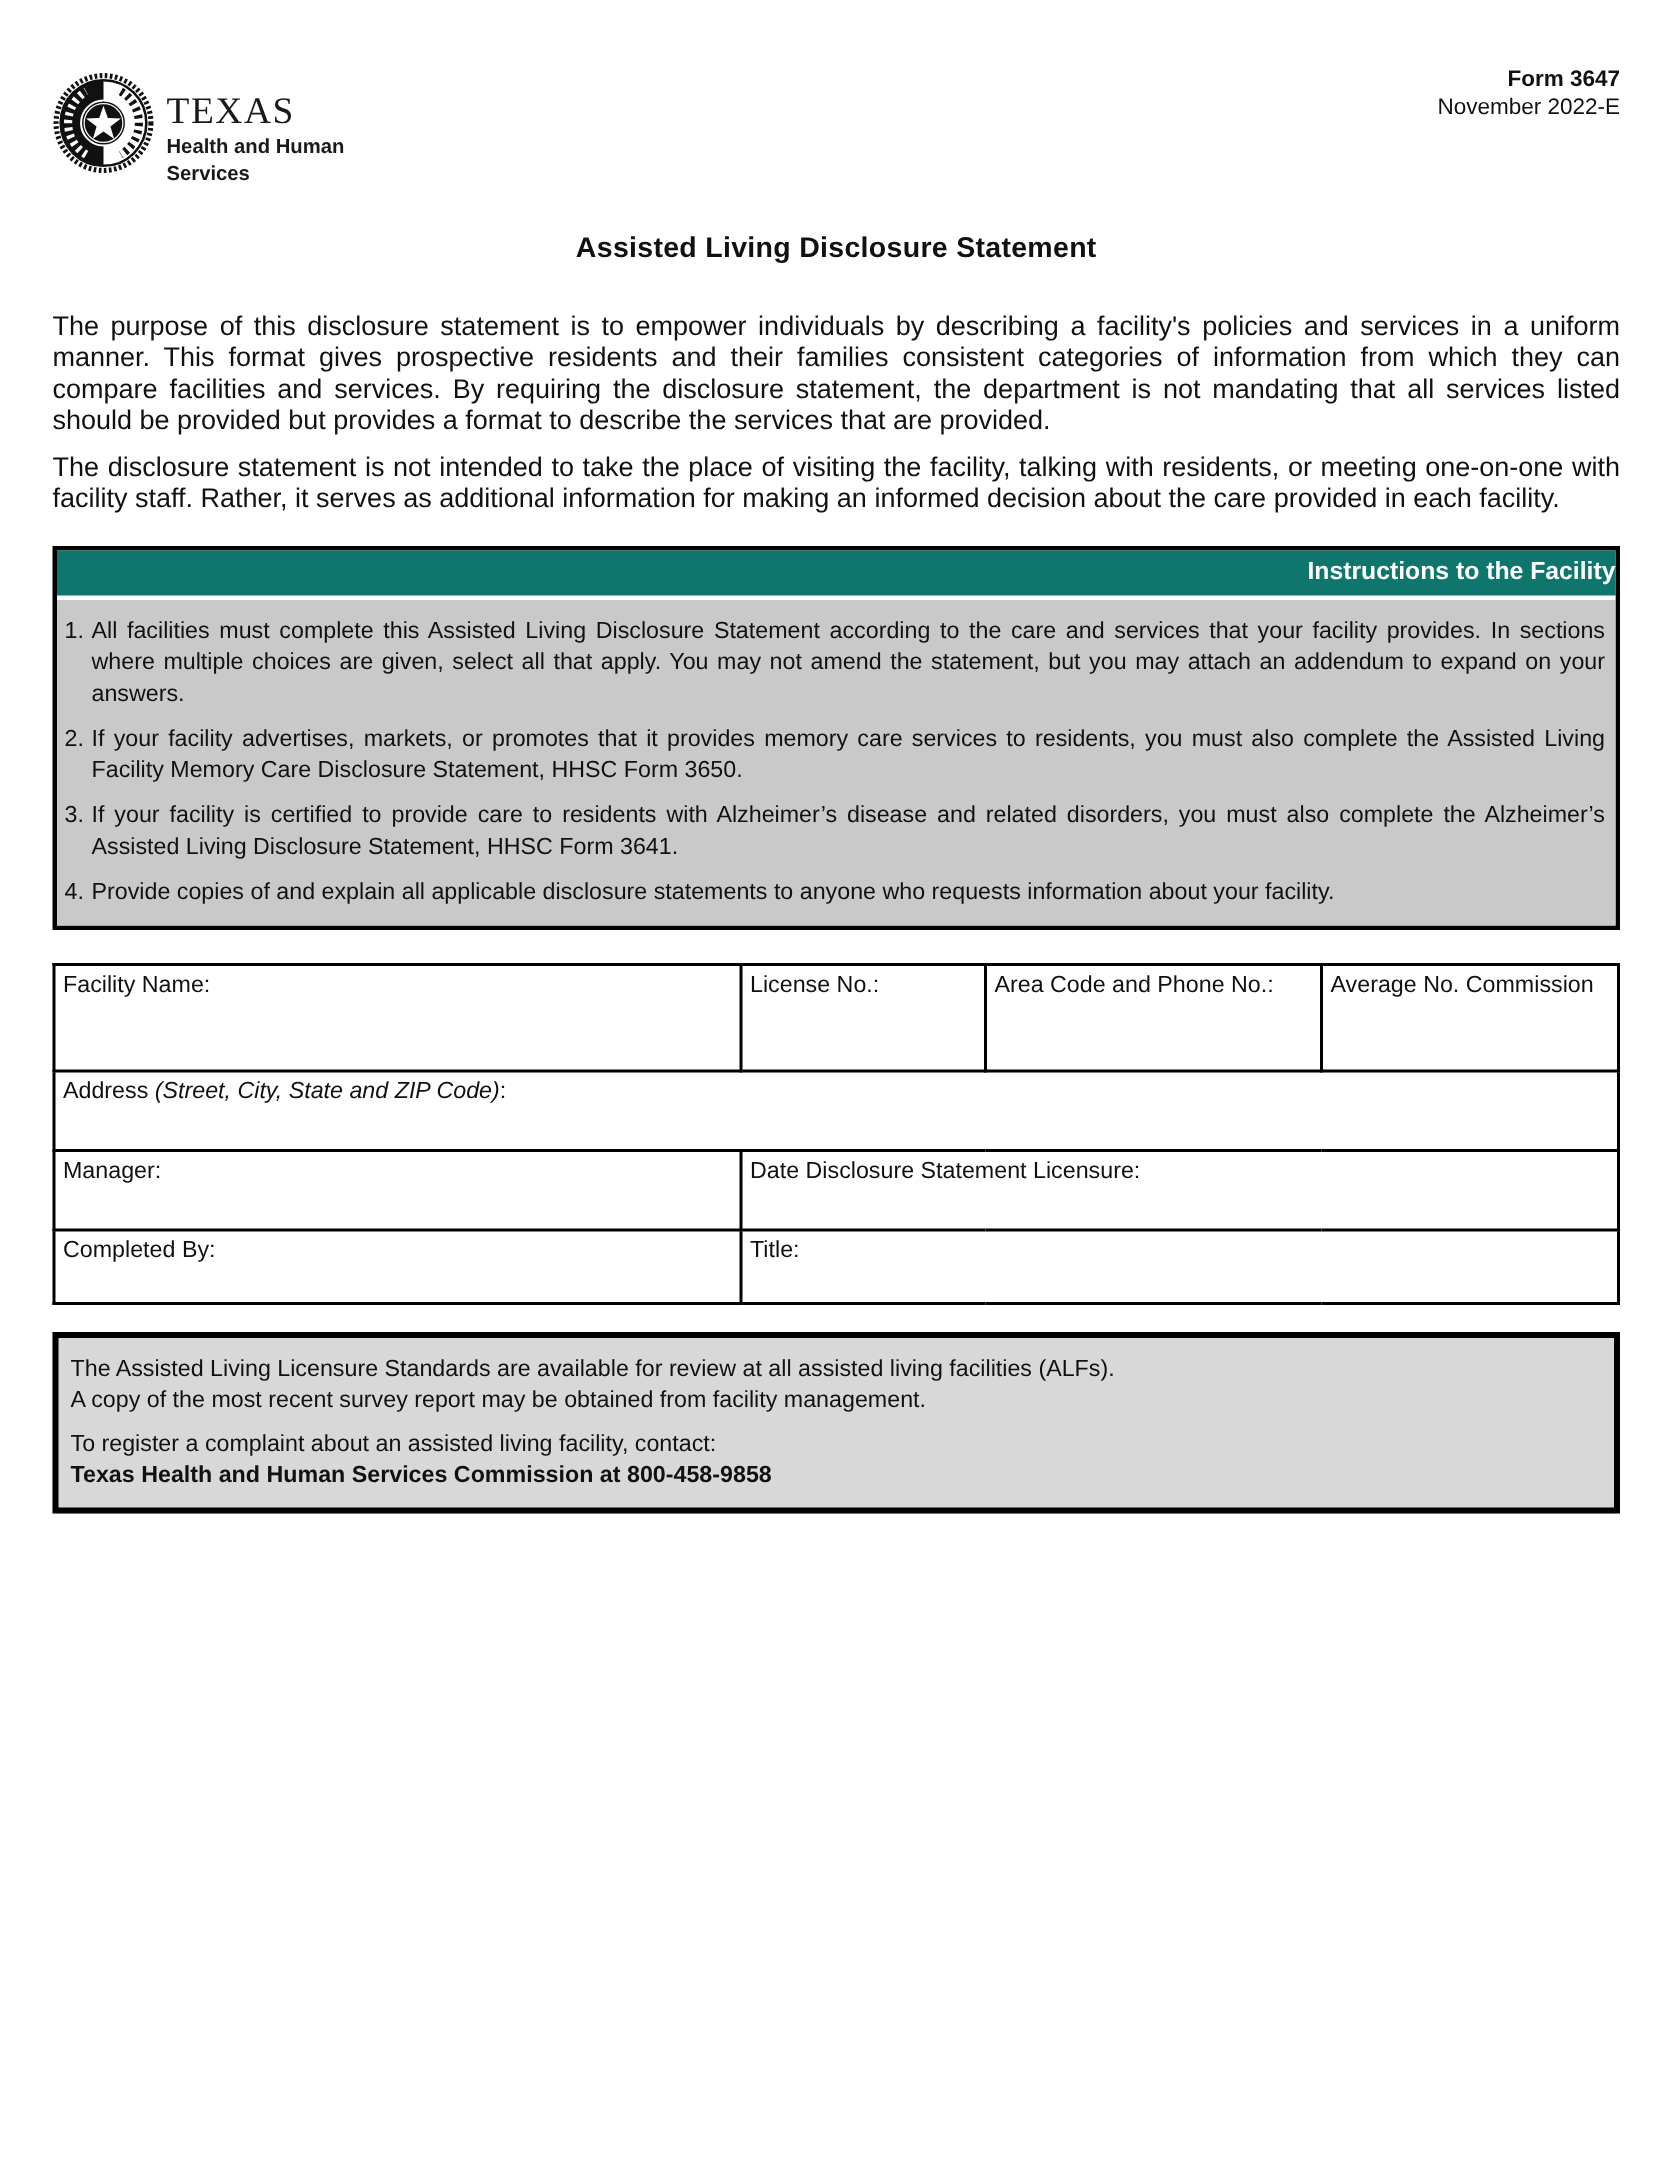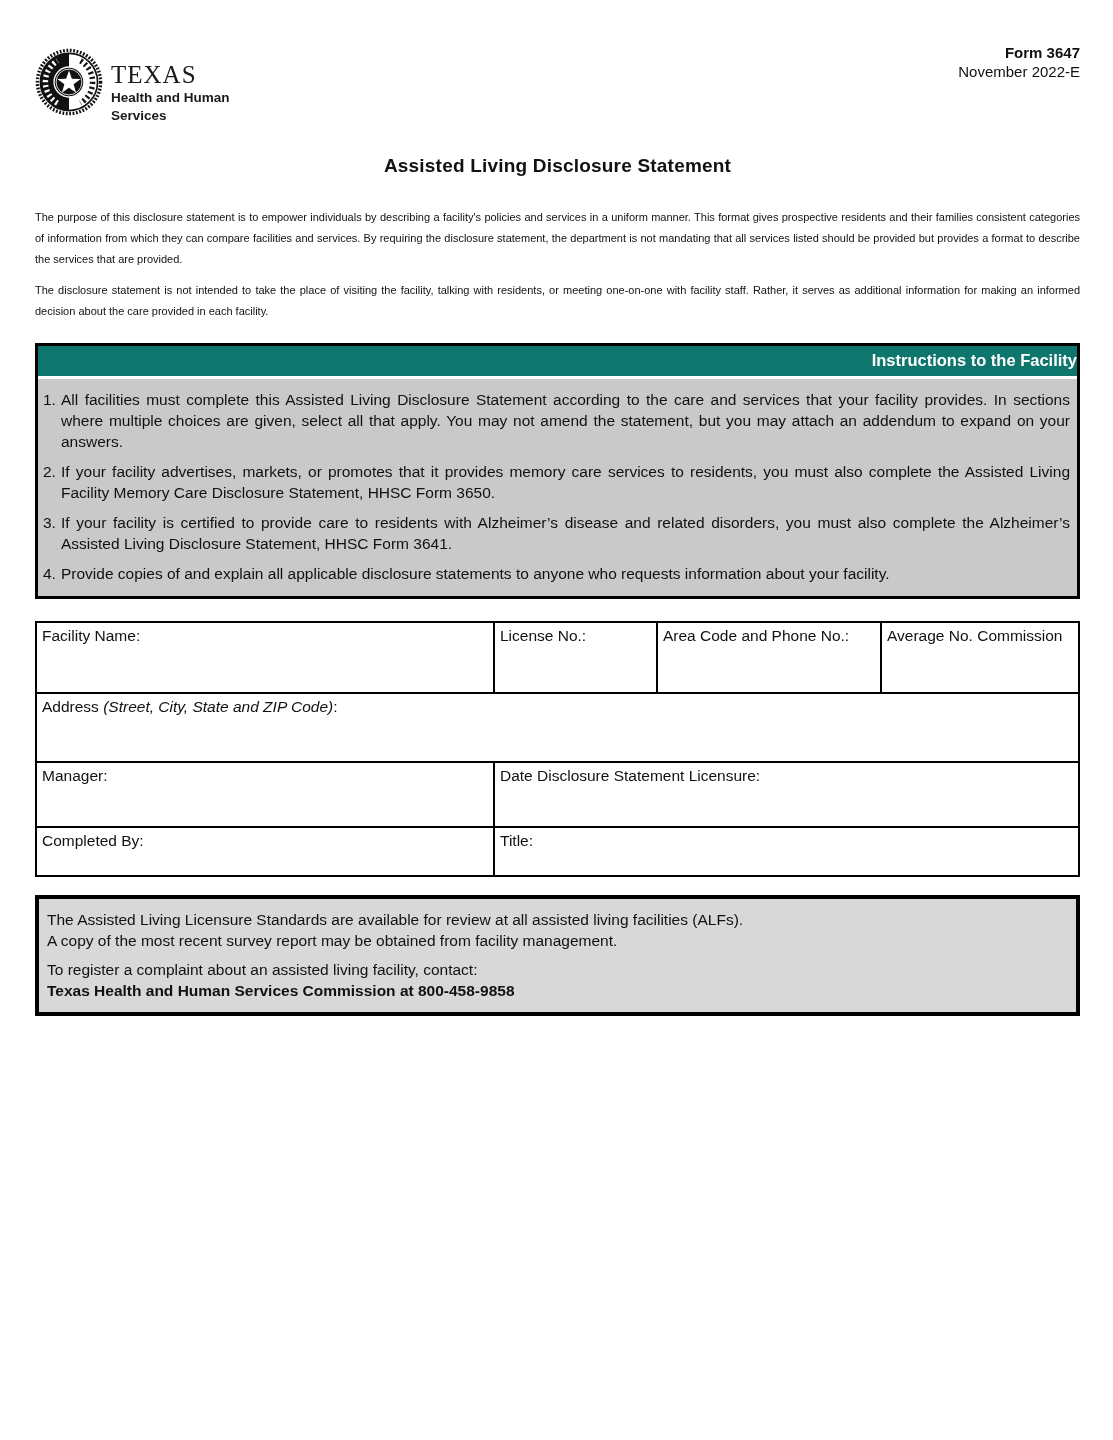--- a/index.html
+++ b/index.html
@@ -28,21 +28,21 @@
   .form-meta .form-no { font-weight: bold; }
 
   
   .doc-title {
     text-align: center; font-size: 19px; font-weight: bold;
     margin-top: 32px; letter-spacing: 0.2px;
   }
 
   
   .intro p {
-    font-size: 11px; line-height: 21px; text-align: justify;
+    font-size: 18px; line-height: 21px; text-align: justify;
   }
   .intro p.p1 { margin-top: 30px; }
   .intro p.p2 { margin-top: 10px; }
 
   
   .instructions { margin-top: 21px; border: 3px solid #000; }
   .instructions-header {
     background: #0f766e; color: #fff; text-align: right;
     font-size: 16.5px; font-weight: bold;
     padding: 5px 0 6px; border-bottom: 3px solid #fff;
@@ -58,22 +58,22 @@
     width: 1043px; margin-top: 22px;
     border-collapse: collapse; table-layout: fixed;
   }
   table.fields td {
     border: 2px solid #000; vertical-align: top;
     font-size: 15.5px; padding: 4px 5px;
     background: #fff;
   }
   table.fields .hint { font-style: italic; }
   tr.r1 { height: 71px; }
-  tr.r2 { height: 69px; }
-  tr.r3 { height: 65px; }
+  tr.r2 { height: 53px; }
+  tr.r3 { height: 53px; }
   tr.r4 { height: 49px; }
 
   
   .notice {
     margin-top: 18px; border: 4px solid #000; background: #d8d8d8;
     font-size: 15.5px; line-height: 21px;
     padding: 10px 8px 11px;
   }
   .notice .block2 { margin-top: 8px; }
   .notice .bold-line { font-weight: bold; }

